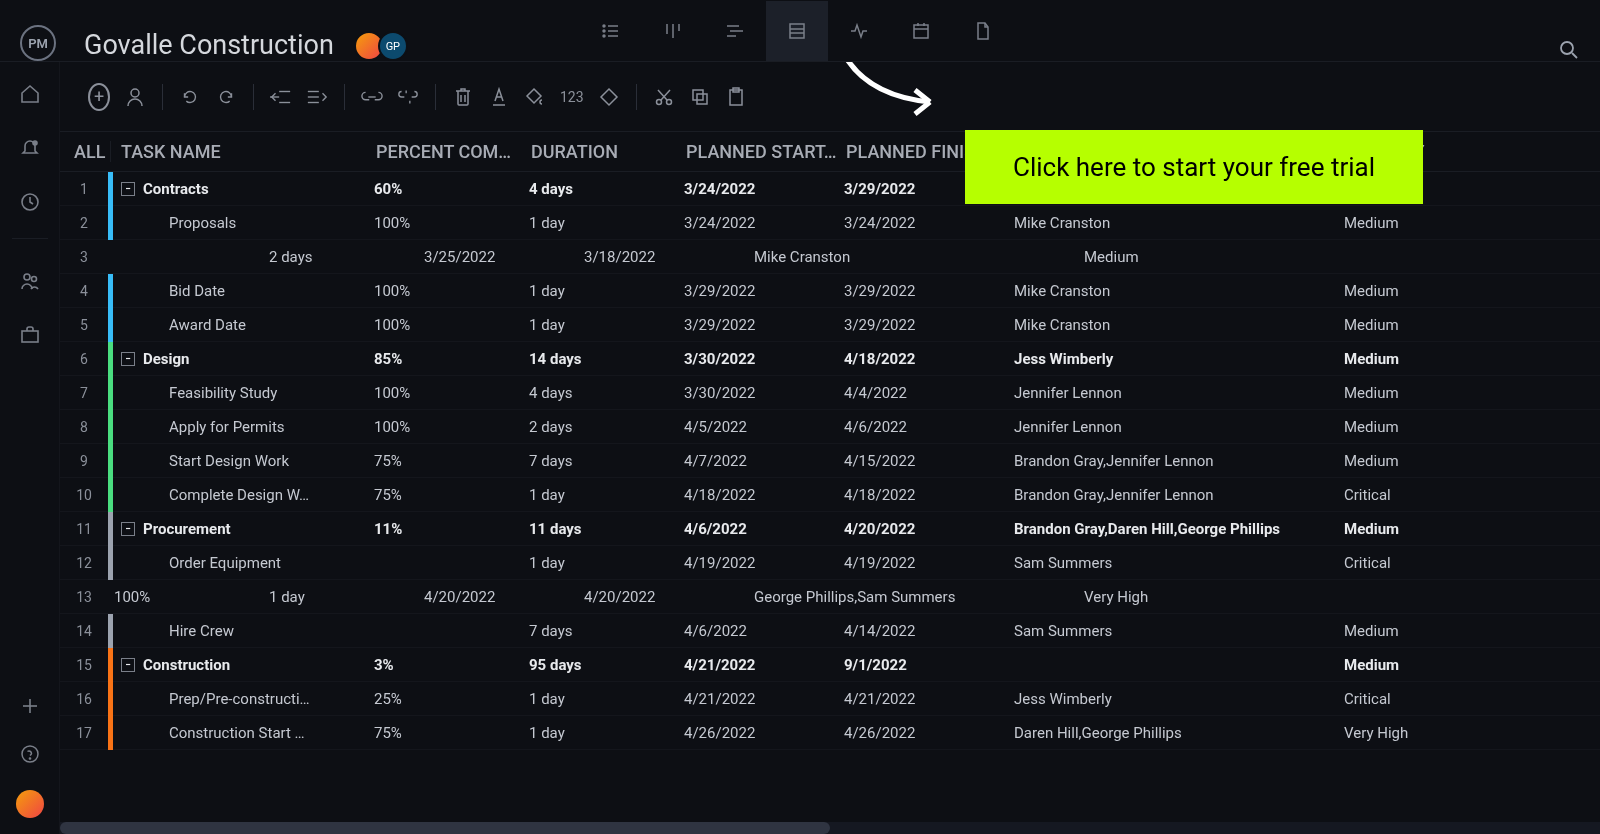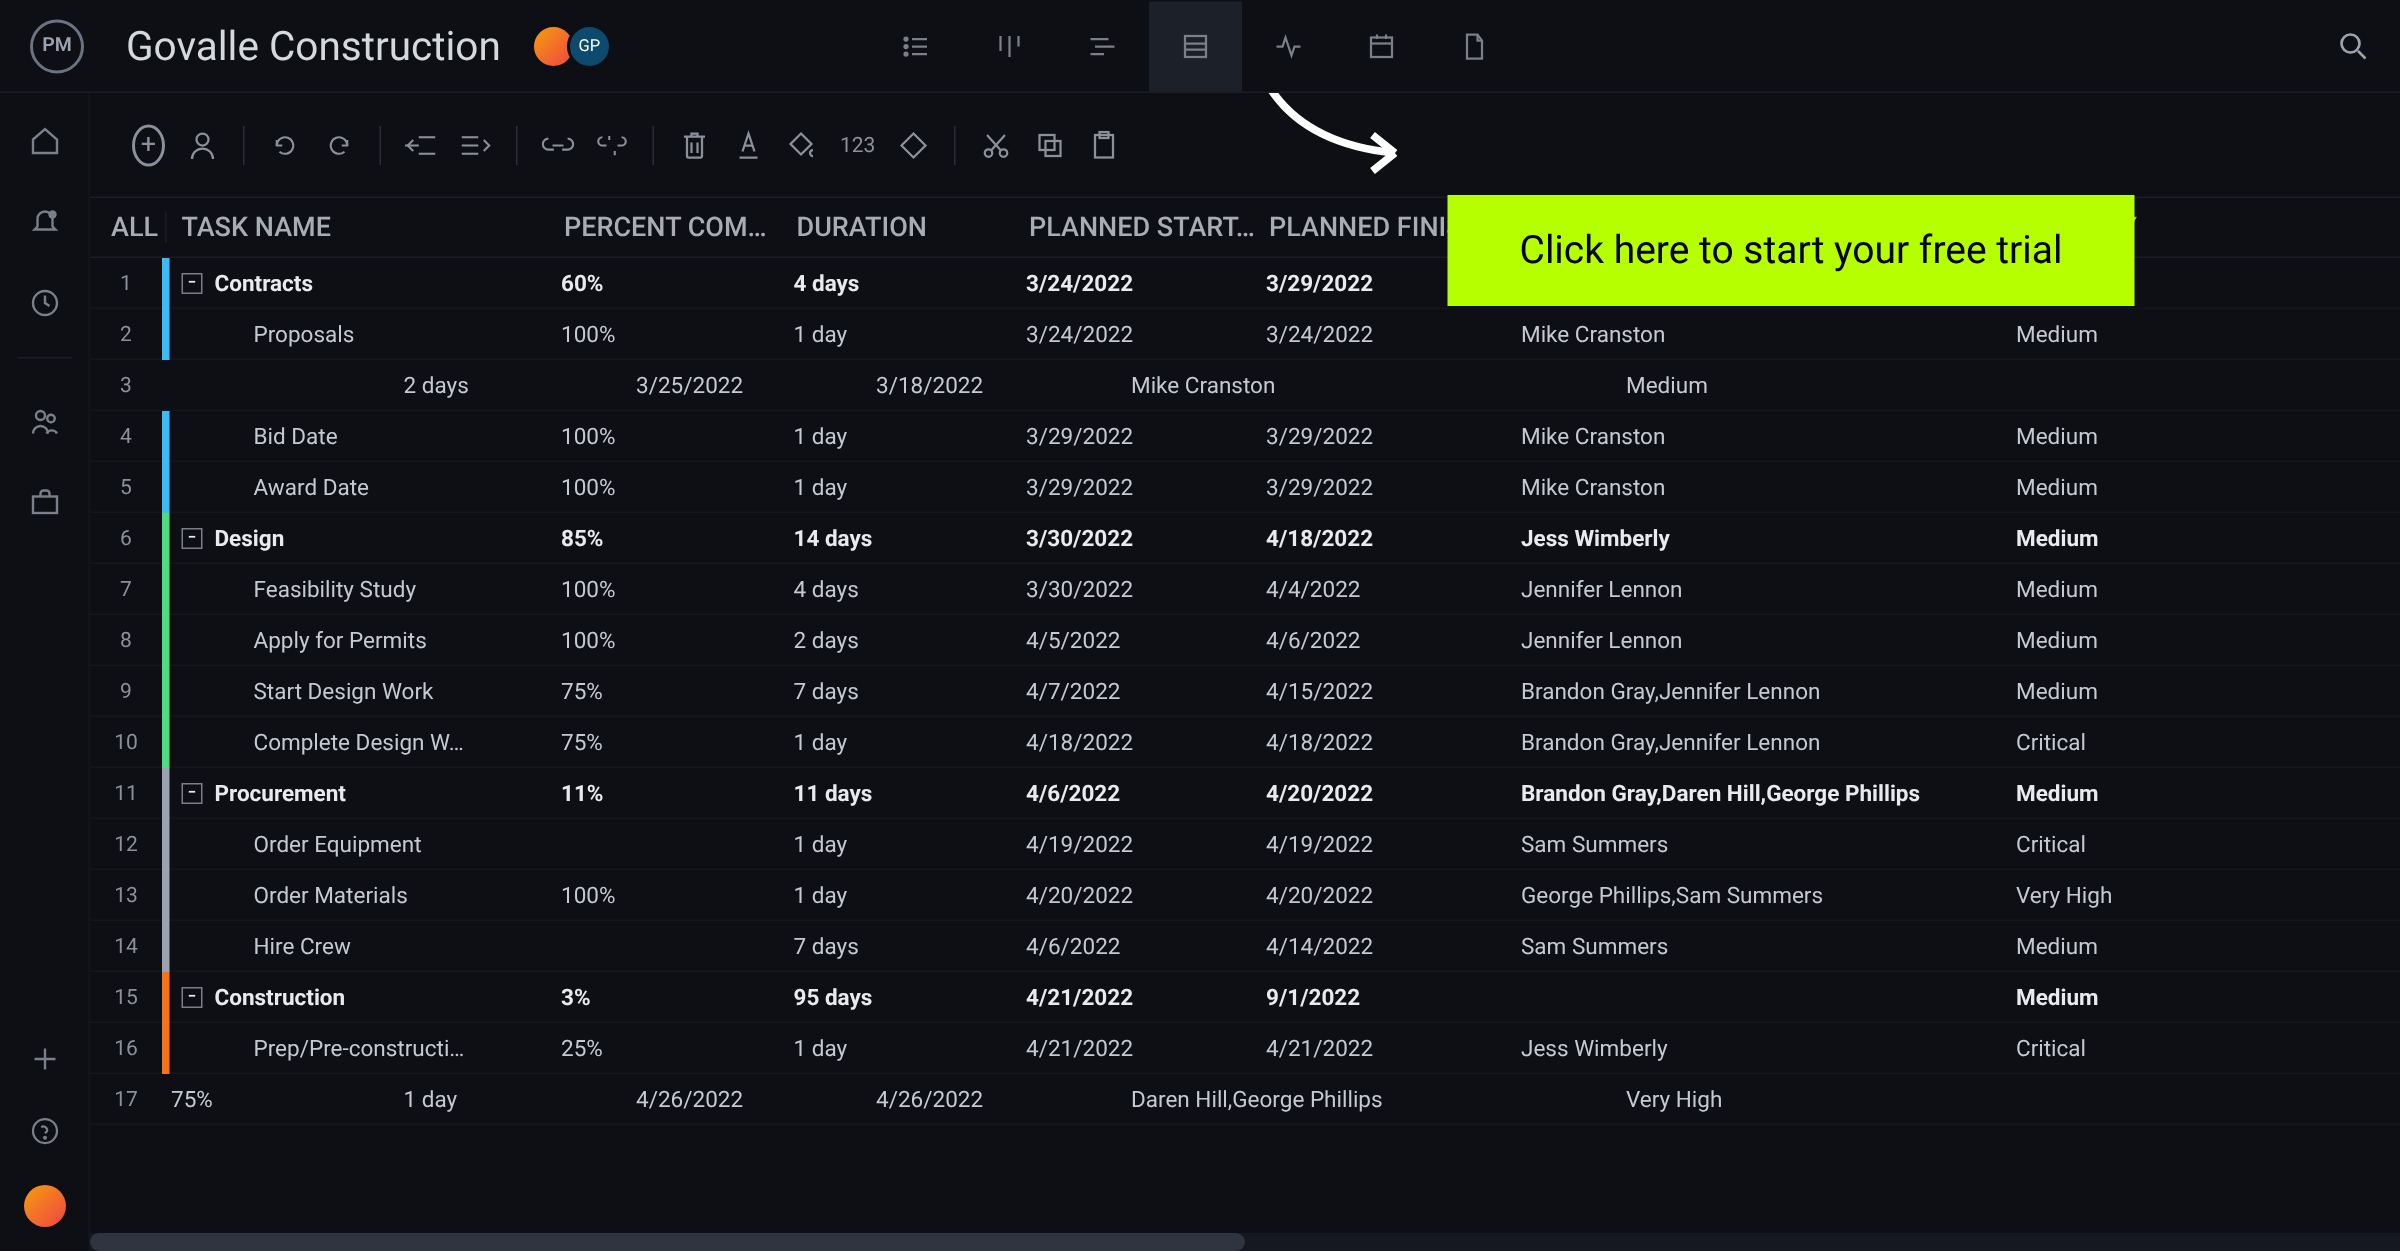--- a/index.html
+++ b/index.html
@@ -1,17 +1,17 @@
 <!DOCTYPE html>
 <html><head>
 <meta charset="utf-8">
 <style>
 *{margin:0;padding:0;box-sizing:border-box;font-family:-apple-system,BlinkMacSystemFont,"Segoe UI",Roboto,sans-serif}
 body{background:#0d0f14;color:#d0d3d9;width:1600px;height:834px;overflow:hidden;display:flex;flex-direction:column}
-.topbar{height:62px;display:flex;align-items:center;padding:0 20px;border-bottom:1px solid #1a1d24;position:relative}
+.topbar{height:62px;display:flex;align-items:flex-end;padding:0 20px;border-bottom:1px solid #1a1d24;position:relative}
 .logo{width:36px;height:36px;border:2px solid #6b7280;border-radius:50%;display:flex;align-items:center;justify-content:center;font-size:13px;font-weight:600;color:#9ca3af;margin-right:28px}
 .project-title{font-size:27px;color:#d5d8dd;font-weight:400;margin-right:20px}
 .avatar-group{display:flex;align-items:center}
 .avatar{width:30px;height:30px;border-radius:50%;margin-right:-6px}
 .avatar-img{background:linear-gradient(135deg,#f59e0b,#ef4444);border:2px solid #0d0f14}
 .avatar-gp{background:#0c4a6e;display:flex;align-items:center;justify-content:center;font-size:11px;font-weight:400;color:#fff;border:2px solid #0d0f14}
 .view-tabs{position:absolute;left:580px;display:flex;gap:0}
 .view-tab{width:62px;height:60px;display:flex;align-items:center;justify-content:center;cursor:pointer;color:#7a7f89}
 .view-tab.active{background:#1c2029}
 .search-top{margin-left:auto;color:#9ca3af;cursor:pointer}
@@ -448,24 +448,20 @@
             </div>
             <div class="col-pct"></div>
             <div class="col-dur">1 day</div>
             <div class="col-start">4/19/2022</div>
             <div class="col-finish">4/19/2022</div>
             <div class="col-assign">Sam Summers</div>
             <div class="col-prio">Critical</div>
           </div>
           <div class="row">
             <div class="rn">13</div>
-            <div class="name-cell">
-              <div class="color-bar" style="background:#9ca3af"></div>
-              <span class="subtask-indent">Order Materials</span>
-            </div>
             <div class="col-pct">100%</div>
             <div class="col-dur">1 day</div>
             <div class="col-start">4/20/2022</div>
             <div class="col-finish">4/20/2022</div>
             <div class="col-assign">George Phillips,Sam Summers</div>
             <div class="col-prio">Very High</div>
           </div>
           <div class="row">
             <div class="rn">14</div>
             <div class="name-cell">
@@ -501,20 +497,24 @@
             </div>
             <div class="col-pct">25%</div>
             <div class="col-dur">1 day</div>
             <div class="col-start">4/21/2022</div>
             <div class="col-finish">4/21/2022</div>
             <div class="col-assign">Jess Wimberly</div>
             <div class="col-prio">Critical</div>
           </div>
           <div class="row">
             <div class="rn">17</div>
+            <div class="name-cell">
+              <div class="color-bar" style="background:#f97316"></div>
+              <span class="subtask-indent">Construction Start …</span>
+            </div>
             <div class="col-pct">75%</div>
             <div class="col-dur">1 day</div>
             <div class="col-start">4/26/2022</div>
             <div class="col-finish">4/26/2022</div>
             <div class="col-assign">Daren Hill,George Phillips</div>
             <div class="col-prio">Very High</div>
           </div>
         </div>
     </div>
     <div class="scrollbar-h">

